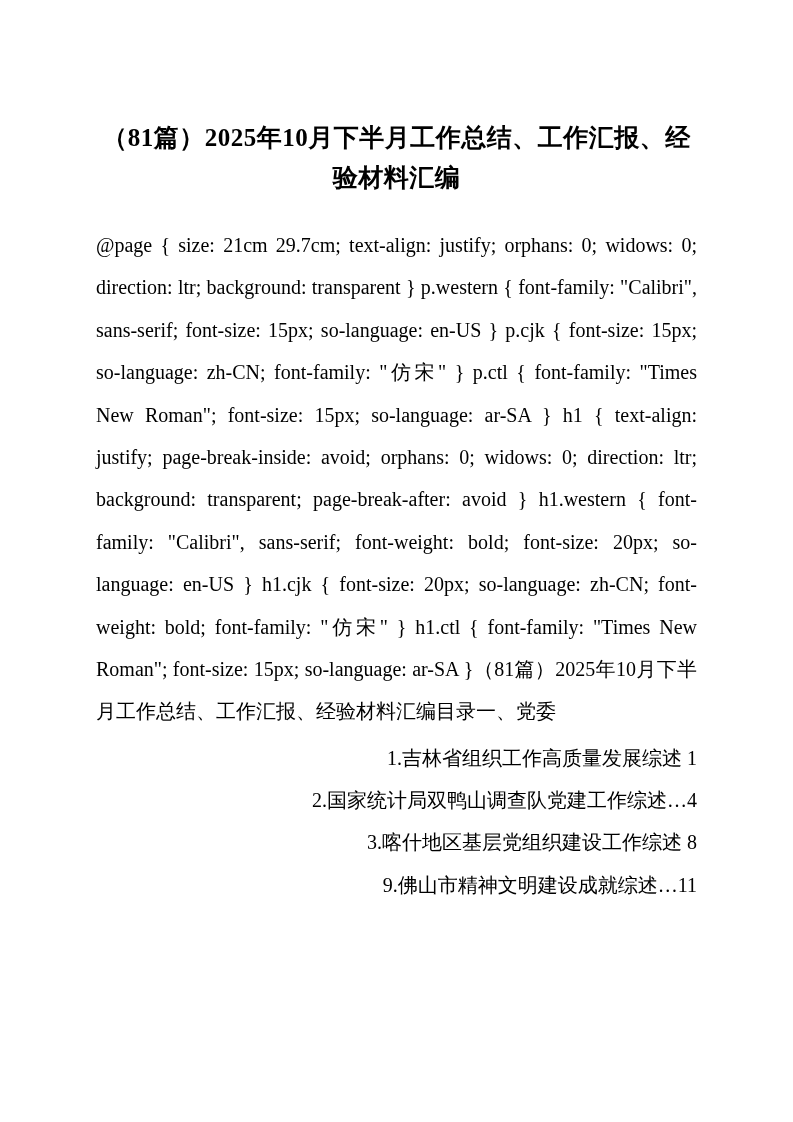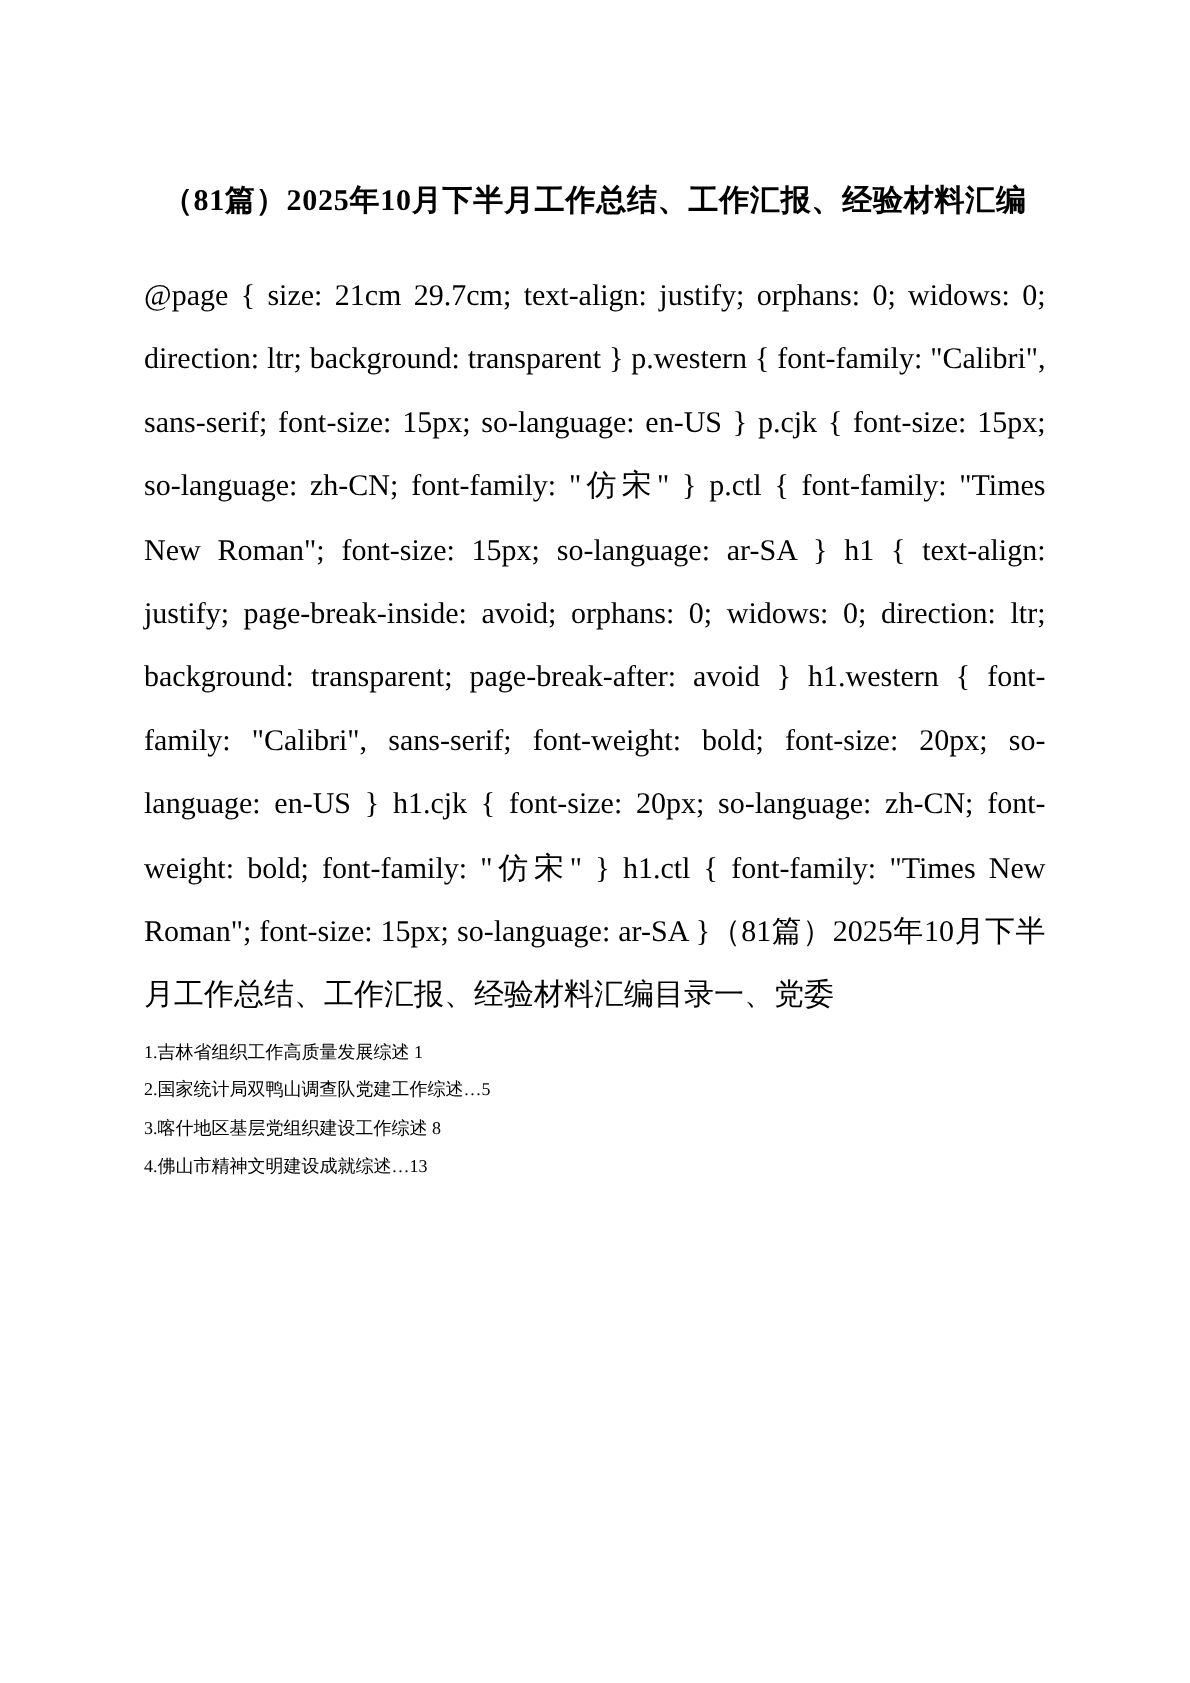--- a/index.html
+++ b/index.html
@@ -16,50 +16,50 @@
   }
   .page {
     box-sizing: border-box;
     width: 793px;
     height: 1122px;
     padding: 118px 96px 40px 96px;
     position: relative;
   }
   .doc-title {
     font-family: "Liberation Serif", "DejaVu Serif", serif;
-    font-size: 20px;
+    font-size: 25px;
     font-weight: bold;
     line-height: 1.6;
     text-align: center;
     margin: 0 0 26px 0;
     letter-spacing: 0.5px;
   }
   .body-block {
     font-size: 20px;
     line-height: 2.12;
     text-align: justify;
     text-justify: inter-ideograph;
     margin: 0 0 4px 0;
     word-break: break-word;
   }
   .toc-line {
-    font-size: 12px;
+    font-size: 20px;
     line-height: 2.12;
-    text-align: left;
+    text-align: right;
     margin: 0;
     word-break: break-word;
   }
 </style>
 </head>
 <body>
 
 <div class="page">
 
   <h1 class="doc-title">（81篇）2025年10月下半月工作总结、工作汇报、经验材料汇编</h1>
 
   <p class="body-block">@page { size: 21cm 29.7cm; text-align: justify; orphans: 0; widows: 0; direction: ltr; background: transparent }  p.western { font-family: "Calibri", sans-serif; font-size: 15px; so-language: en-US }  p.cjk { font-size: 15px; so-language: zh-CN; font-family: "仿宋" } p.ctl { font-family: "Times New Roman"; font-size: 15px; so-language: ar-SA }  h1 { text-align: justify; page-break-inside: avoid; orphans: 0; widows: 0; direction: ltr; background: transparent; page-break-after: avoid } h1.western { font-family: "Calibri", sans-serif; font-weight: bold; font-size: 20px; so-language: en-US } h1.cjk { font-size: 20px; so-language: zh-CN; font-weight: bold; font-family: "仿宋" } h1.ctl { font-family: "Times New Roman"; font-size: 15px; so-language: ar-SA }（81篇）2025年10月下半月工作总结、工作汇报、经验材料汇编目录一、党委</p>
 
   <p class="toc-line">1.吉林省组织工作高质量发展综述 1</p>
-  <p class="toc-line">2.国家统计局双鸭山调查队党建工作综述…5</p>
+  <p class="toc-line">2.国家统计局双鸭山调查队党建工作综述…4</p>
   <p class="toc-line">3.喀什地区基层党组织建设工作综述 8</p>
-  <p class="toc-line">4.佛山市精神文明建设成就综述…13</p>
+  <p class="toc-line">9.佛山市精神文明建设成就综述…11</p>
 
 </div>
 
 </body></html>

